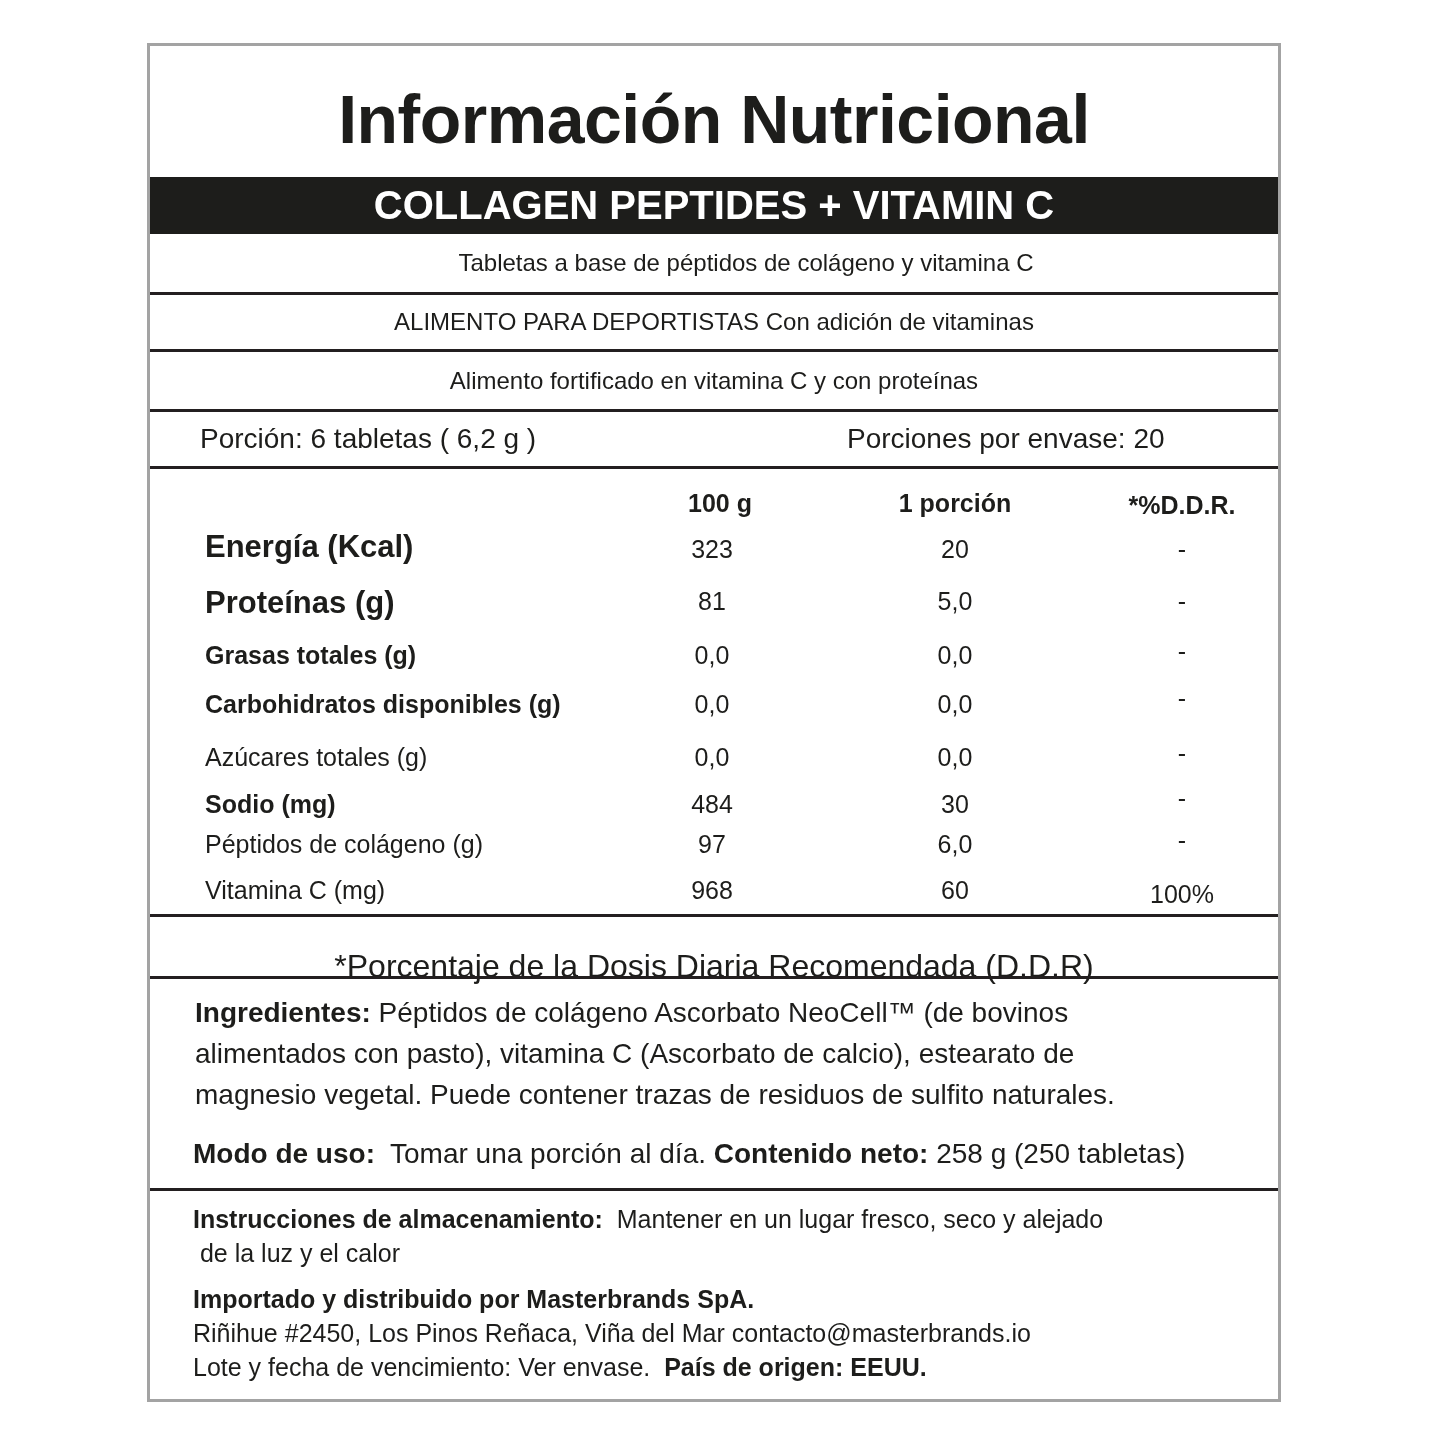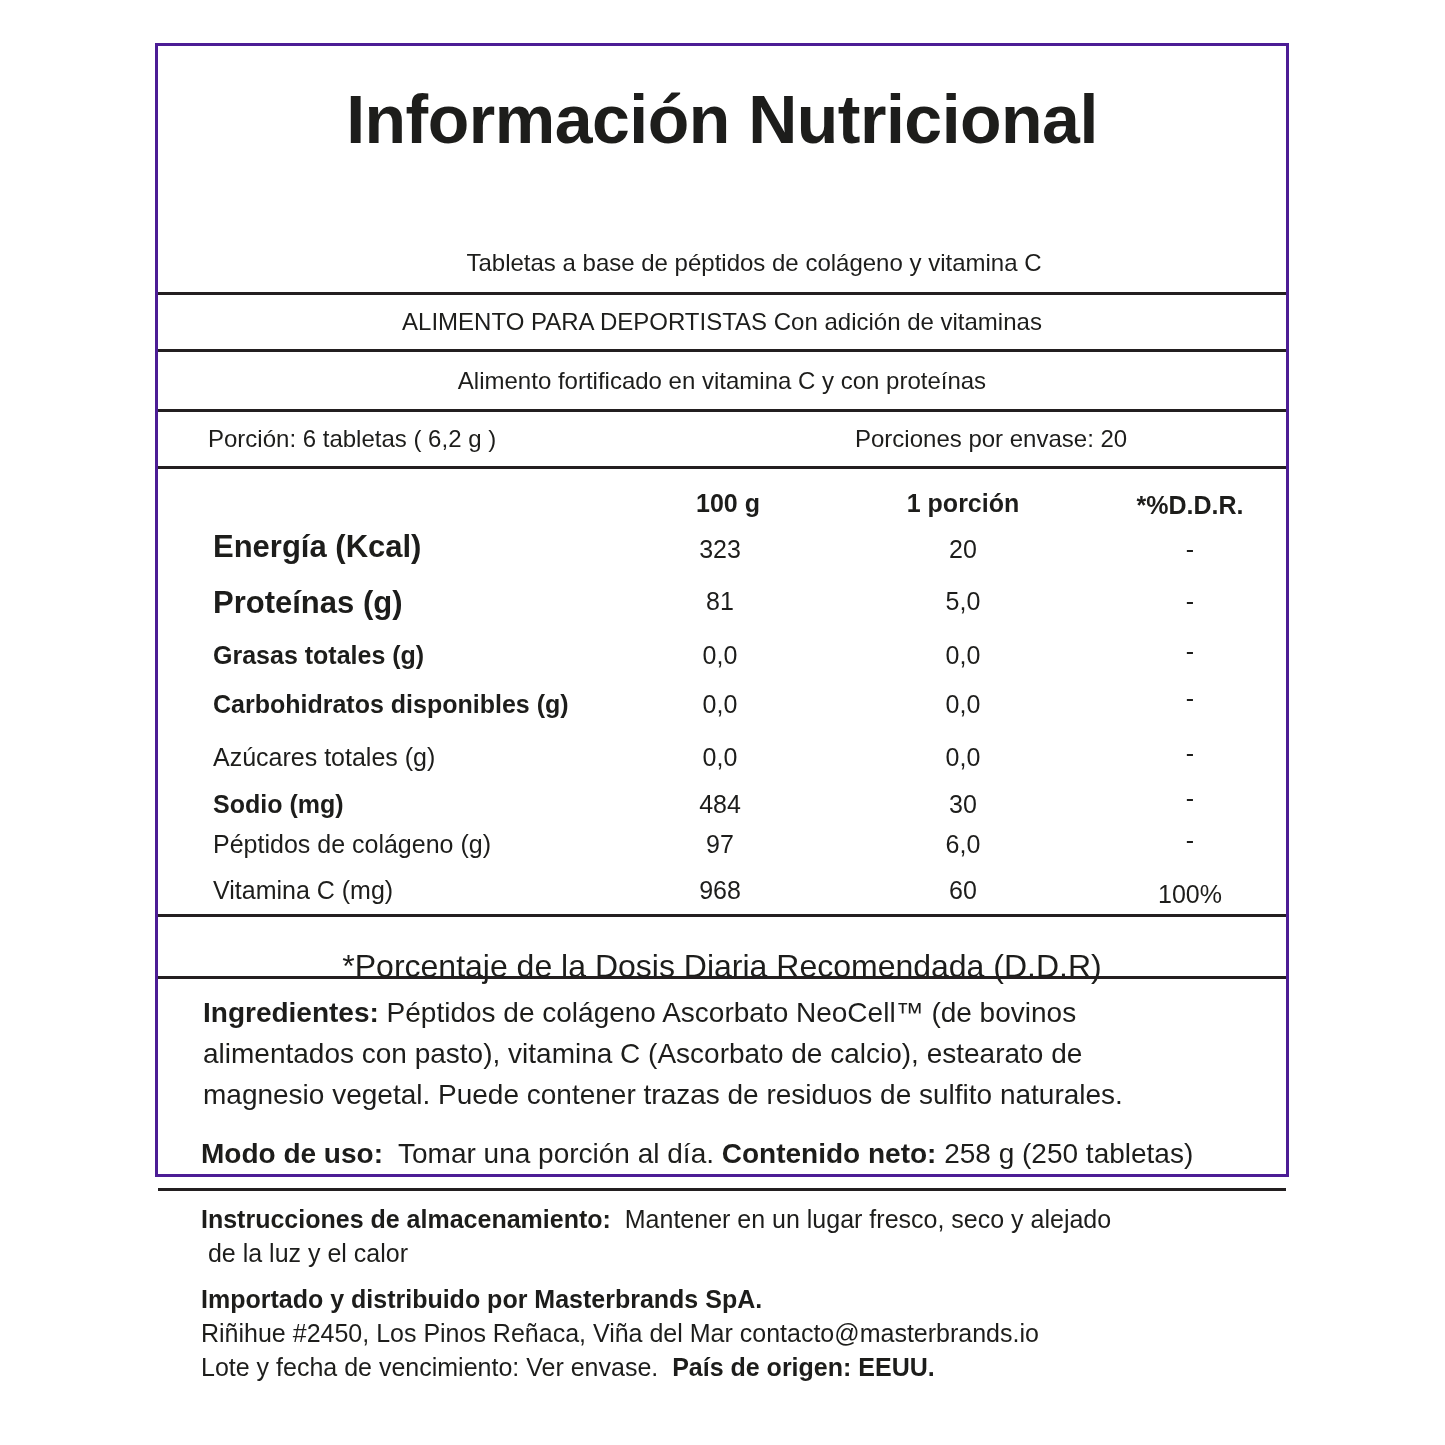--- a/index.html
+++ b/index.html
@@ -1,46 +1,47 @@
 <!DOCTYPE html>
 <html><head>
   <meta charset="utf-8">
   <style>
     html, body { margin: 0; padding: 0; background: #ffffff; }
     body { width: 1445px; height: 1445px; position: relative; overflow: hidden;
       font-family: "Liberation Sans", "DejaVu Sans", sans-serif; color: #1d1d1b; }
-    .label { position: absolute; left: 155px; top: 43px; width: 1134px; height: 1134px;
-      border: 3px solid #4c1d95; box-sizing: border-box; }
+    .label { position: absolute; left: 147px; top: 43px; width: 1134px; height: 1359px;
+      border: 3px solid #a3a3a3; box-sizing: border-box; }
     .row { position: absolute; left: 0; width: 100%; box-sizing: border-box; }
     .hline { position: absolute; left: 0; width: 100%; height: 3px; background: #231f20; }
     .title { top: 0; height: 131px; display: flex; align-items: center; justify-content: center;
       font-size: 68px; font-weight: bold; letter-spacing: -0.5px; padding-top: 15px; }
     .band { top: 131px; height: 57px; background: #1d1d1b; color: #ffffff; display: flex;
       align-items: center; justify-content: center; font-size: 40px; font-weight: bold; }
     .center-line { display: flex; align-items: center; justify-content: center; font-size: 24px; }
-    .serving { display: flex; align-items: center; font-size: 24px; }
+    .serving { display: flex; align-items: center; font-size: 28px; }
     .serving .left { position: absolute; left: 50px; }
     .serving .right { position: absolute; left: 697px; }
     .nut-table { position: absolute; left: 0; top: 423px; width: 100%; height: 448px; }
     .th { position: absolute; font-size: 25px; font-weight: bold; transform: translateX(-50%); white-space: nowrap; }
     .nrow { position: absolute; left: 0; width: 100%; }
     .nname { position: absolute; left: 55px; white-space: nowrap; }
     .nval { position: absolute; transform: translateX(-50%); font-size: 25px; white-space: nowrap; }
     .footnote { display: flex; align-items: center; justify-content: center; font-size: 32px; margin-top: 20px; }
     .para { position: absolute; left: 45px; font-size: 28px; line-height: 41px; white-space: nowrap; }
     .small-para { position: absolute; left: 43px; font-size: 25px; line-height: 34px; white-space: nowrap; }
     b { font-weight: bold; }
   </style>
 </head>
 <body>
 
 <div class="label">
 
   <div class="row title">Información Nutricional</div>
 
+  <div class="row band">COLLAGEN PEPTIDES + VITAMIN C</div>
 
   <div class="row center-line" style="top:188px;height:58px;margin-left:32px;">Tabletas a base de péptidos de colágeno y vitamina C</div>
   <div class="hline" style="top:246px;"></div>
 
   <div class="row center-line" style="top:249px;height:54px;">ALIMENTO PARA DEPORTISTAS Con adición de vitaminas</div>
   <div class="hline" style="top:303px;"></div>
 
   <div class="row center-line" style="top:306px;height:57px;">Alimento fortificado en vitamina C y con proteínas</div>
   <div class="hline" style="top:363px;"></div>
 

